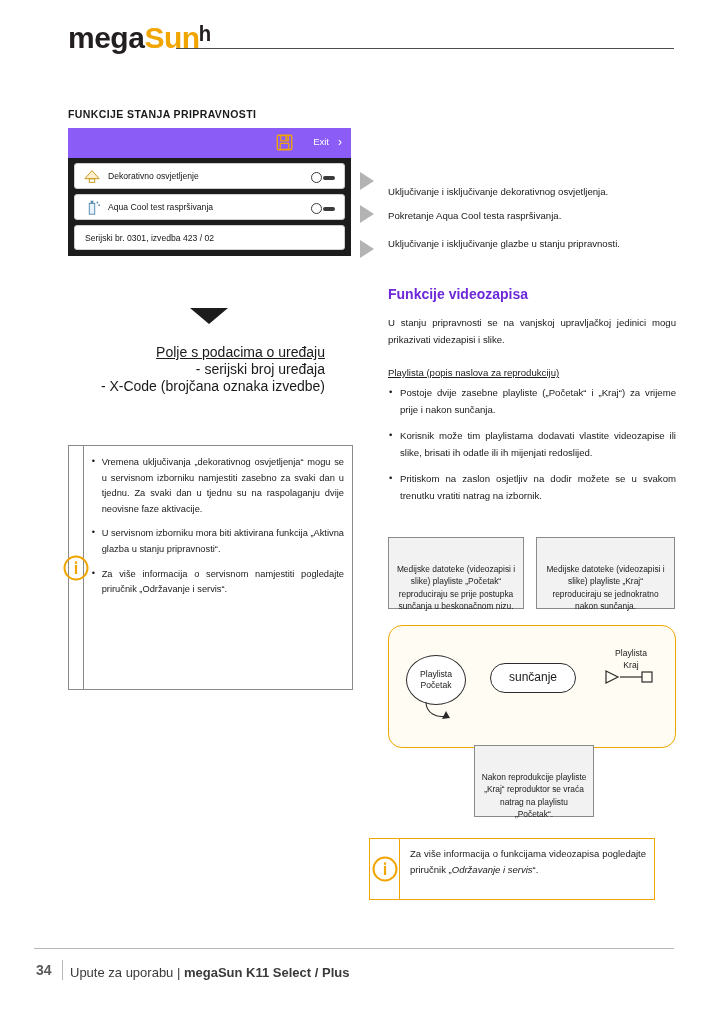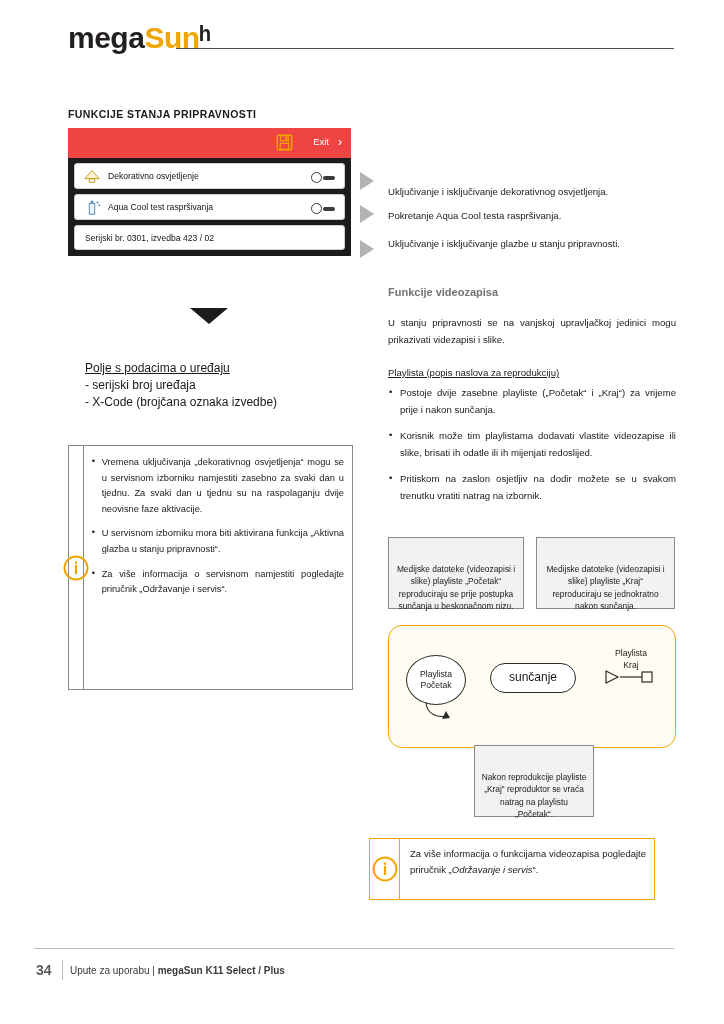--- a/index.html
+++ b/index.html
@@ -55,21 +55,21 @@
   }
 
   
   .panel {
     position: absolute;
     left: 68px;
     top: 128px;
     width: 283px;
   }
   .panel-top {
-    background: #ef4444;
+    background: #8b5cf6;
     height: 30px;
     position: relative;
   }
   .panel-top .save-icon {
     position: absolute;
     right: 58px;
     top: 6px;
     width: 17px;
     height: 17px;
   }
@@ -153,24 +153,25 @@
   .mid-arrow {
     position: absolute;
     width: 14px;
     height: 18px;
   }
 
   
   .dev-caption {
     position: absolute;
     left: 85px;
-    top: 360px;
+    top: 344px;
     width: 240px;
-    font-size: 12px;
+    font-size: 14px;
     line-height: 17px;
+    text-align: right;
   }
   .dev-caption .u { text-decoration: underline; }
 
   
   .info-box {
     position: absolute;
     left: 68px;
     top: 445px;
     width: 285px;
     height: 245px;
@@ -214,23 +215,23 @@
     line-height: 16.5px;
   }
   .r1 { top: 184px; }
   .r2 { top: 208px; }
   .r3 { top: 236px; }
 
   .h-video {
     position: absolute;
     left: 388px;
     top: 286px;
-    font-size: 11px;
+    font-size: 14px;
     font-weight: bold;
-    color: #737373;
+    color: #6d28d9;
   }
   .p-video {
     position: absolute;
     left: 388px;
     top: 315px;
     width: 288px;
     font-size: 9.6px;
     line-height: 16.5px;
     text-align: justify;
   }
@@ -367,21 +368,21 @@
     position: absolute;
     left: 62px;
     top: 960px;
     height: 20px;
     border-left: 1px solid #b9b9b9;
   }
   .footer-text {
     position: absolute;
     left: 70px;
     top: 965px;
-    font-size: 10px;
+    font-size: 13px;
     color: #3a3a3a;
   }
   .footer-text b { font-weight: bold; }
 </style>
 </head>
 <body>
 
 <div class="logo-wrap">
   <div class="logo">
     <span class="mega">mega</span><span class="sun">Sun</span><span class="tail">ʰ</span>

